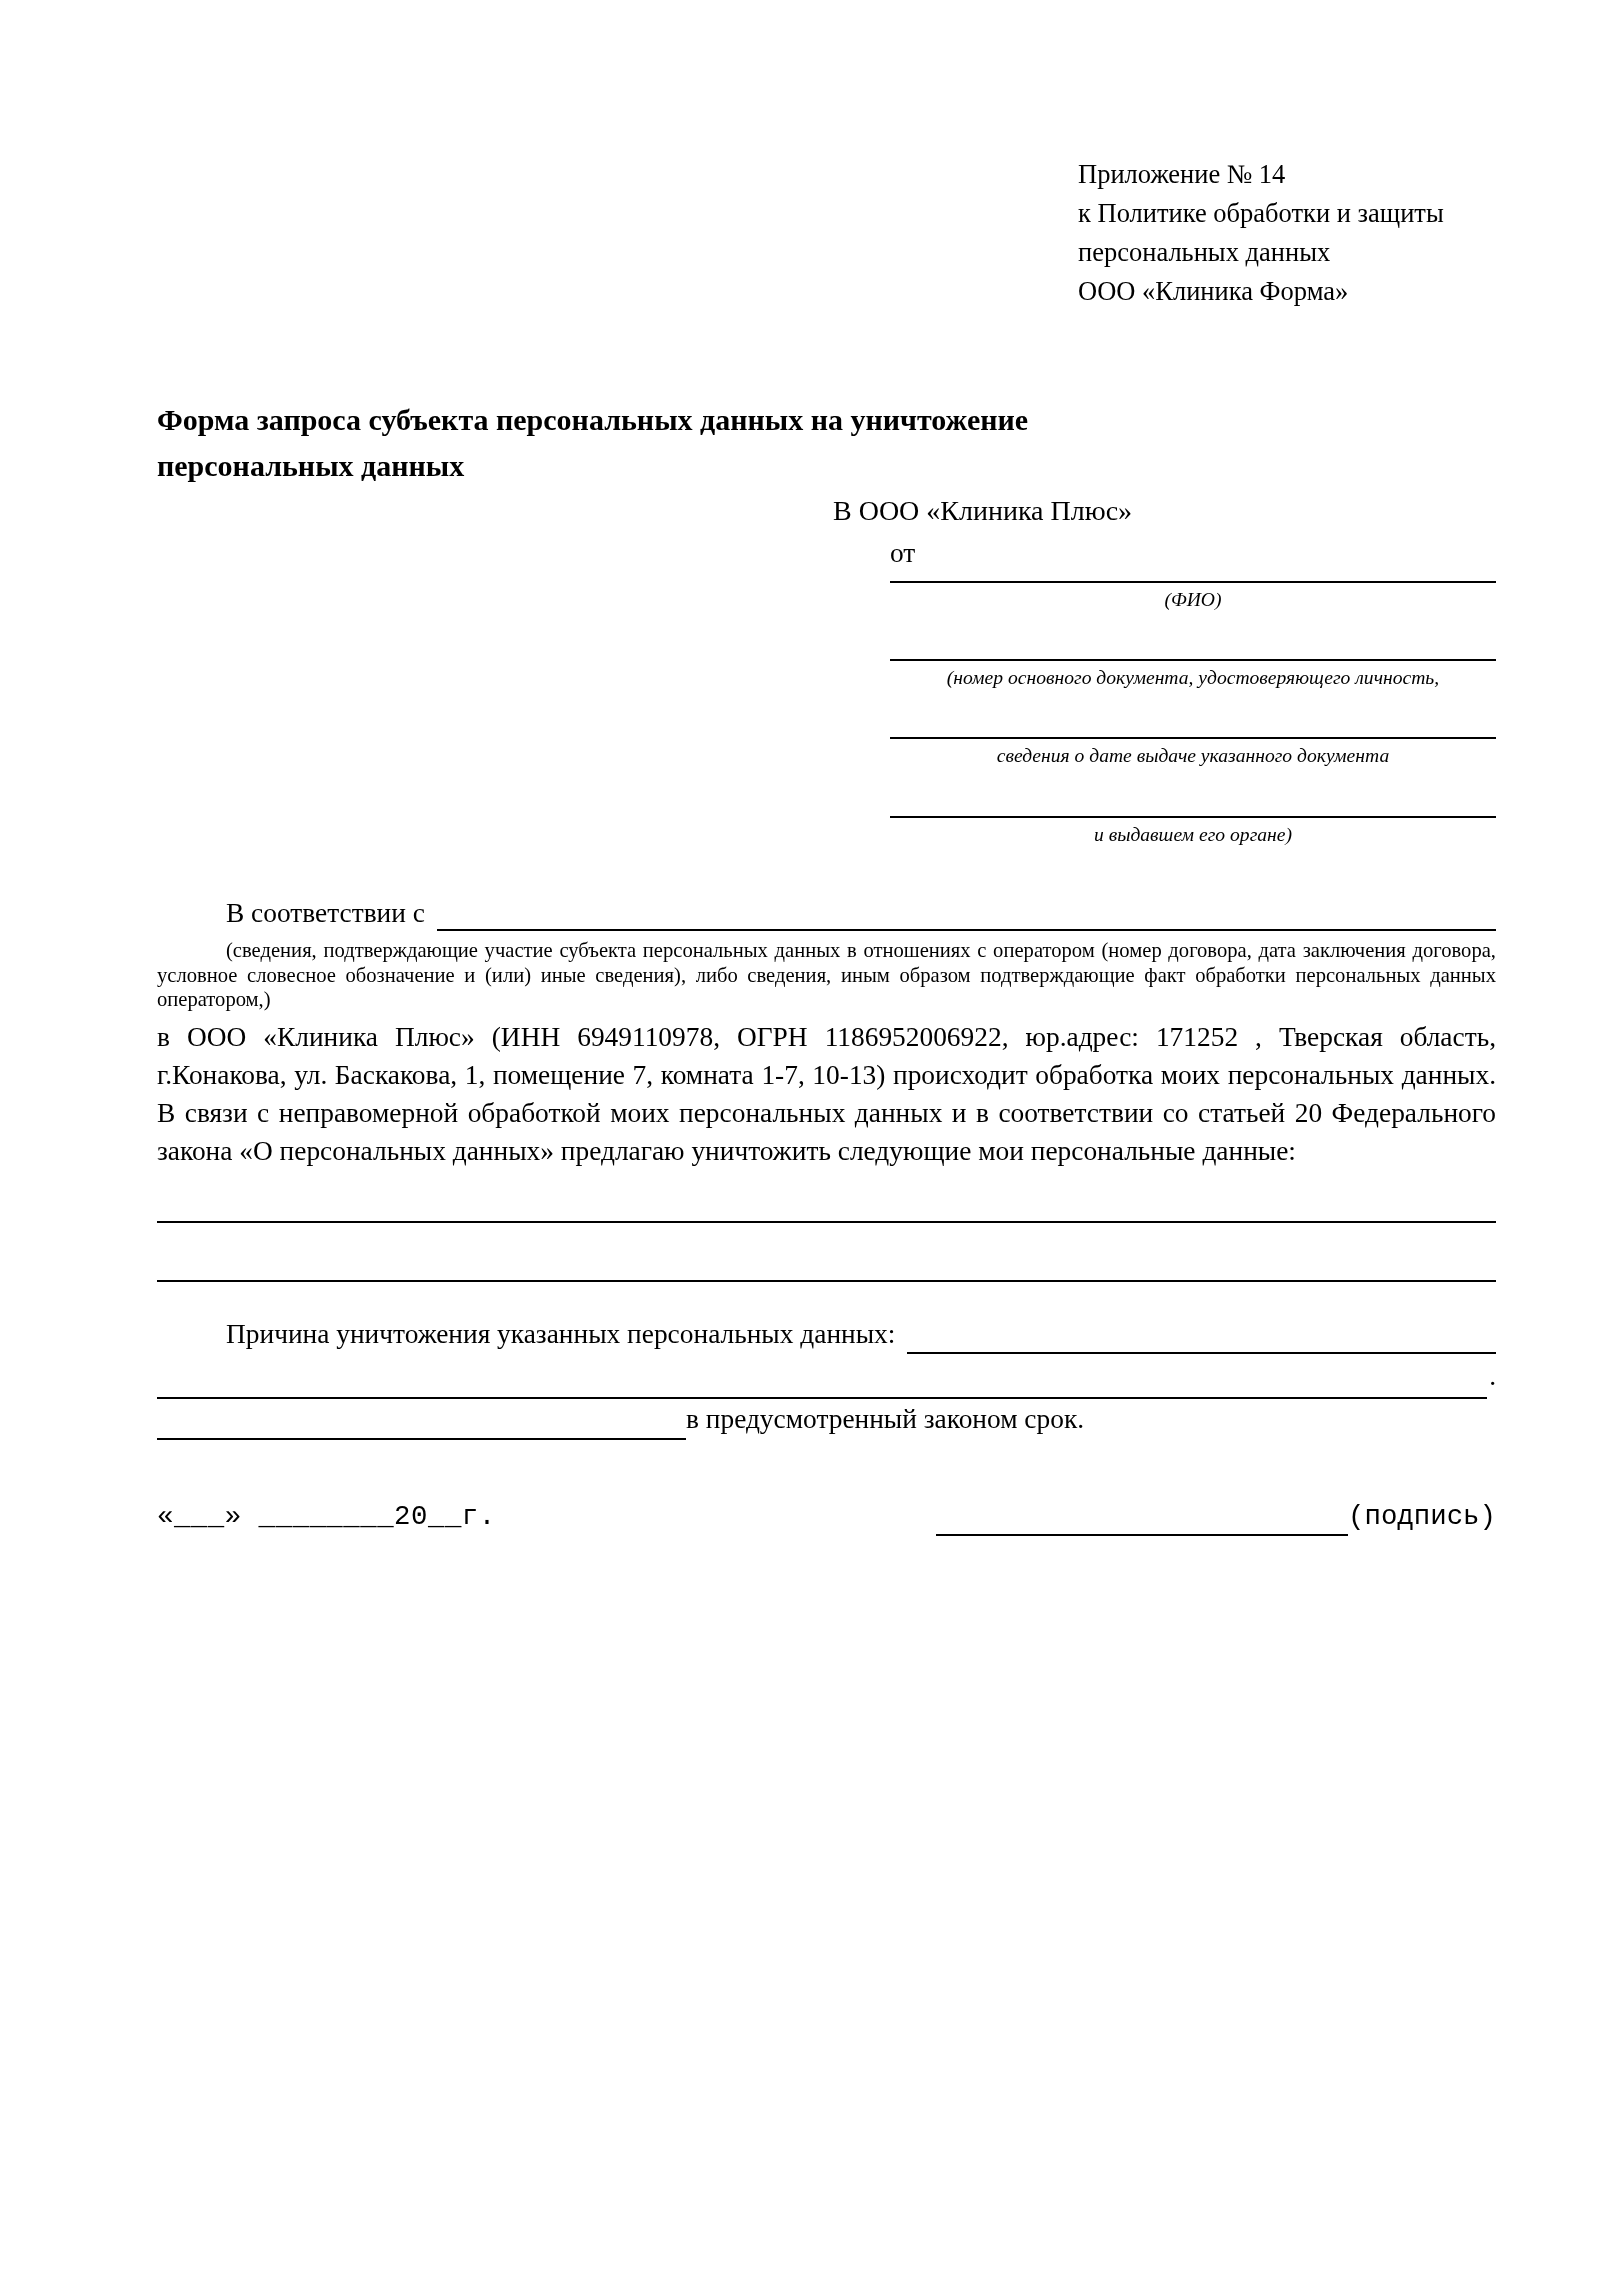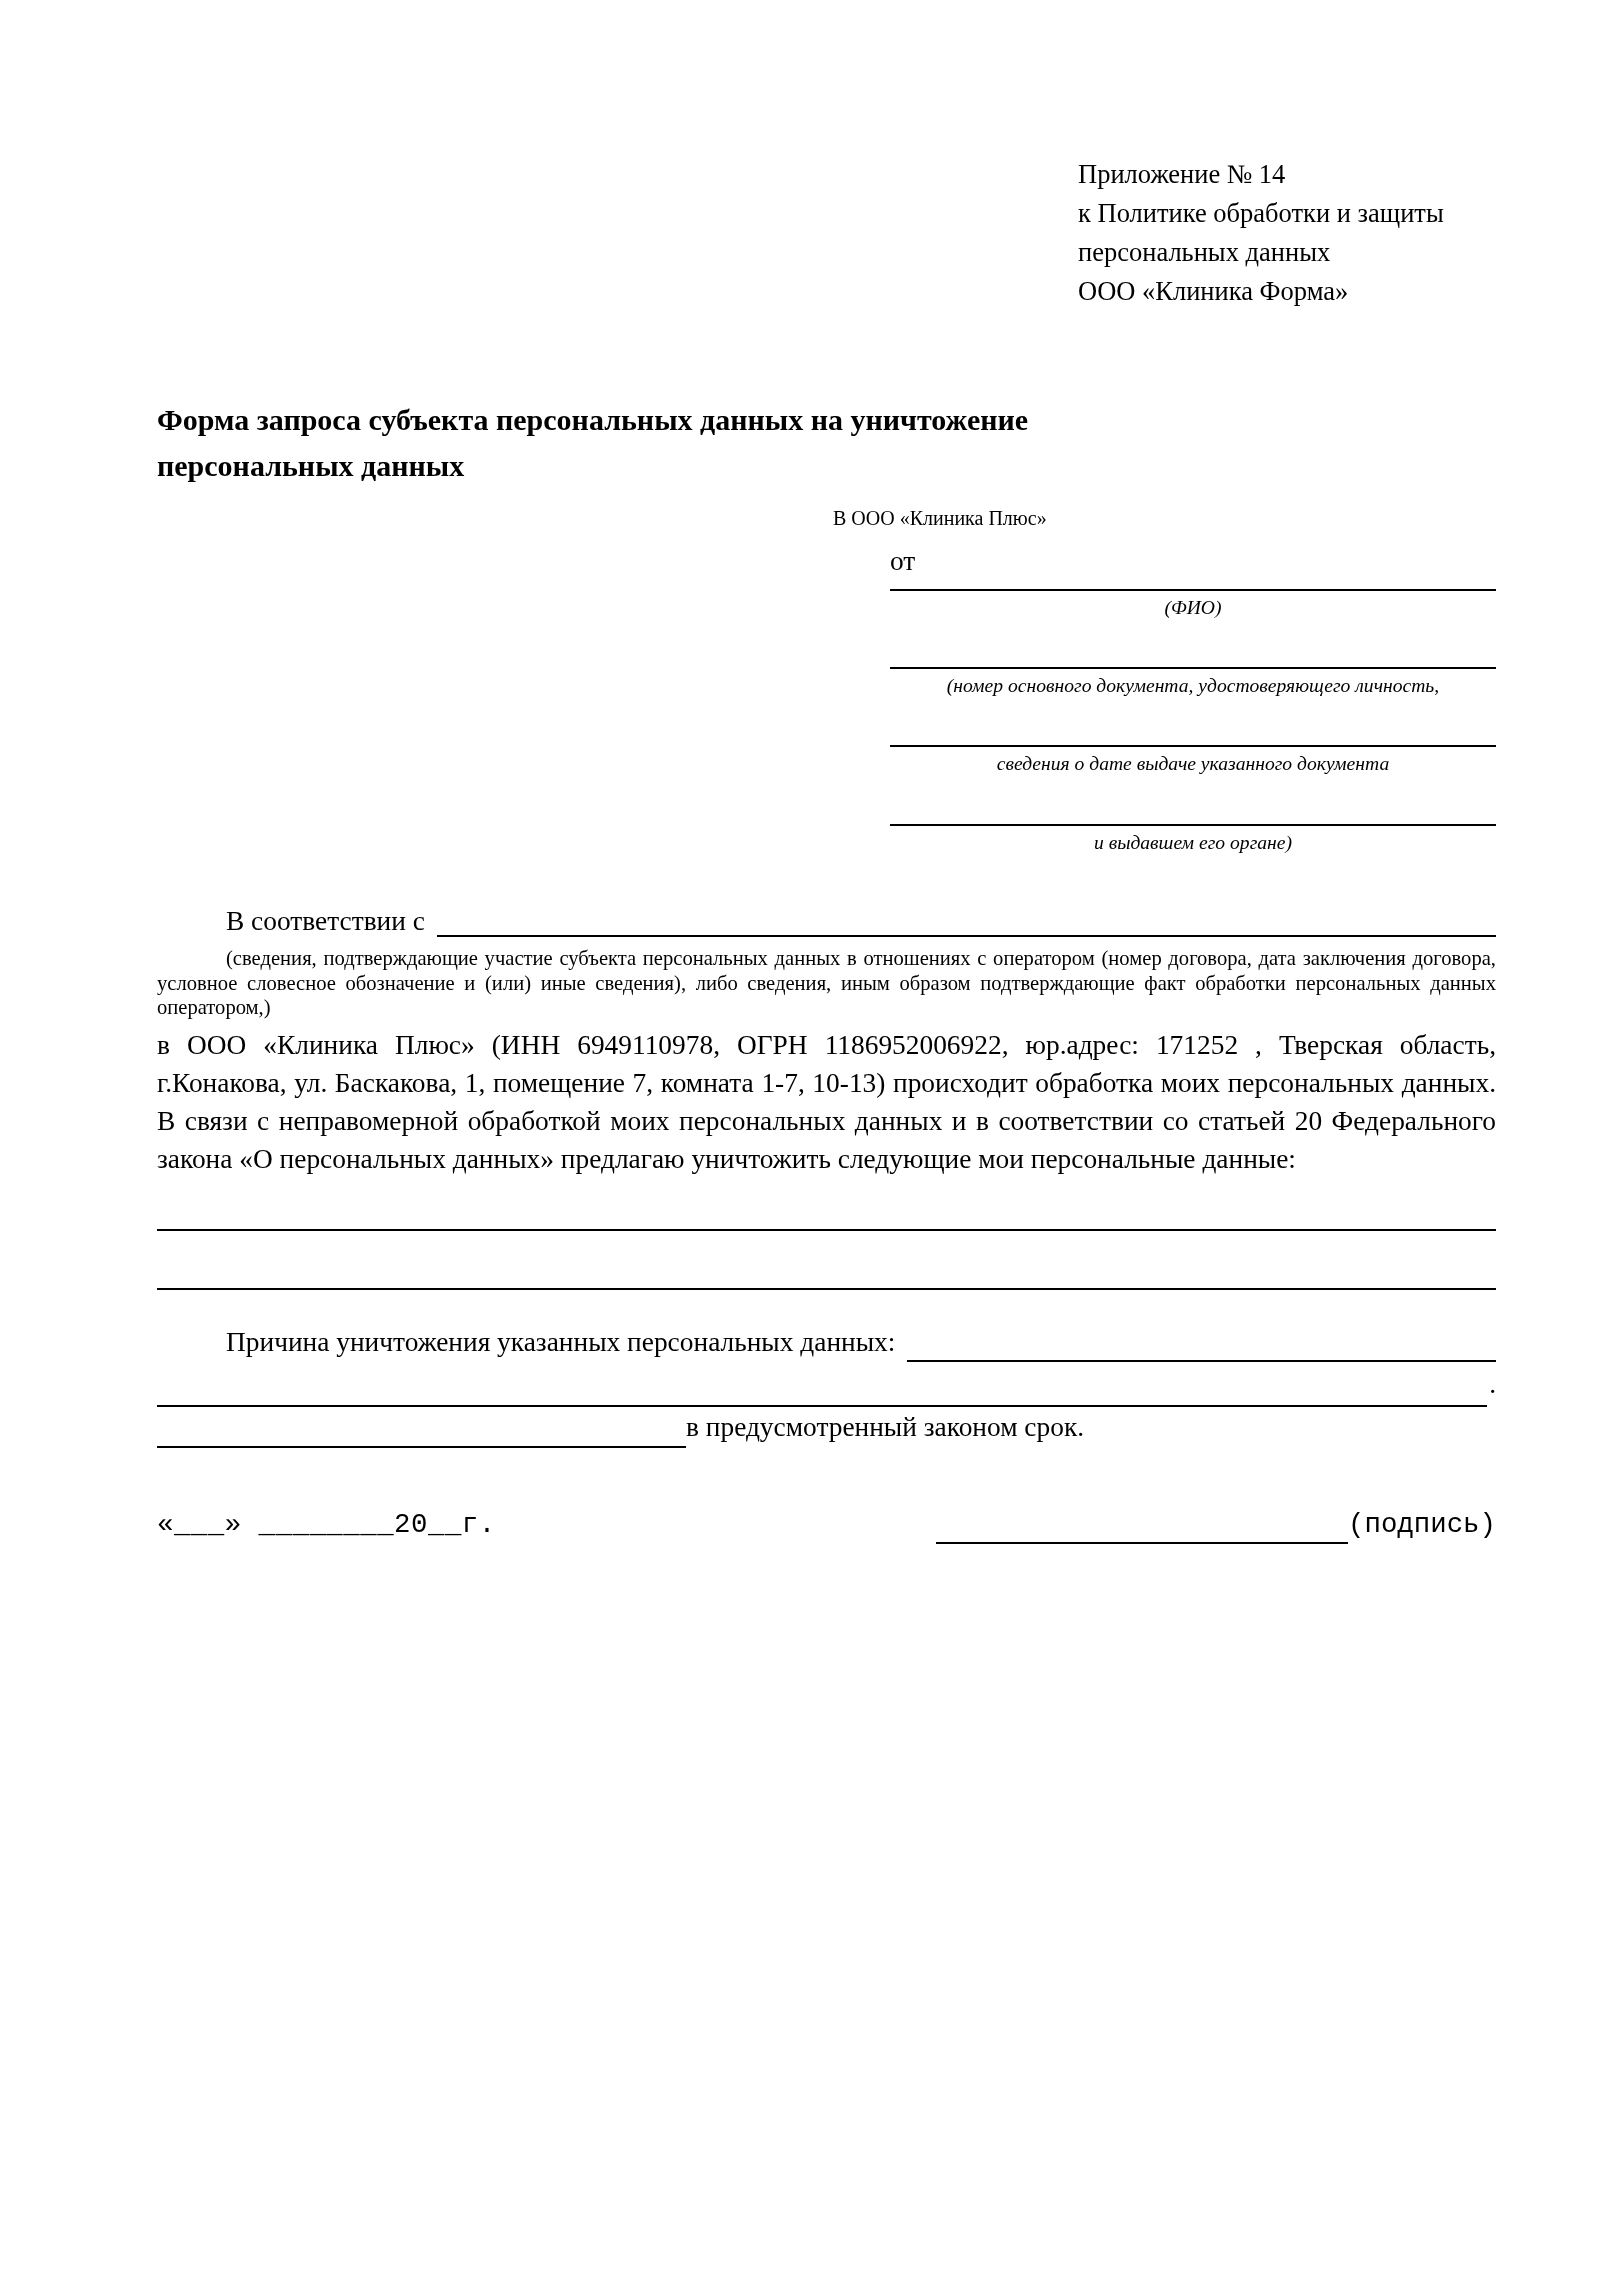--- a/index.html
+++ b/index.html
@@ -27,24 +27,24 @@
   }
   
   .title {
     margin-top: 86px;
     text-align: left;
     font-weight: 700;
     font-size: 30px;
     line-height: 46px;
   }
   .addressee {
-    font-size: 20px;
+    font-size: 28px;
     line-height: 39px;
     margin-left: 676px;
-    margin-top: 10px;
+    margin-top: 2px;
   }
   .from {
     font-size: 27.4px;
     line-height: 39px;
     margin-left: 733px;
     margin-top: 3.9px;
   }
   
   .fields {
     margin-left: 733px;
@@ -60,21 +60,21 @@
   .field-label {
     text-align: center;
     font-size: 19.6px;
     line-height: 25.5px;
     margin-top: 3.9px;
     white-space: nowrap;
   }
   
   .accordance {
     display: flex;
-    align-items: flex-start;
+    align-items: center;
     font-size: 27.4px;
     line-height: 39px;
     margin-top: 15.7px;
   }
   .accordance .prefix {
     padding-left: 69px;
     white-space: nowrap;
   }
   .accordance .fill {
     flex: 1;

